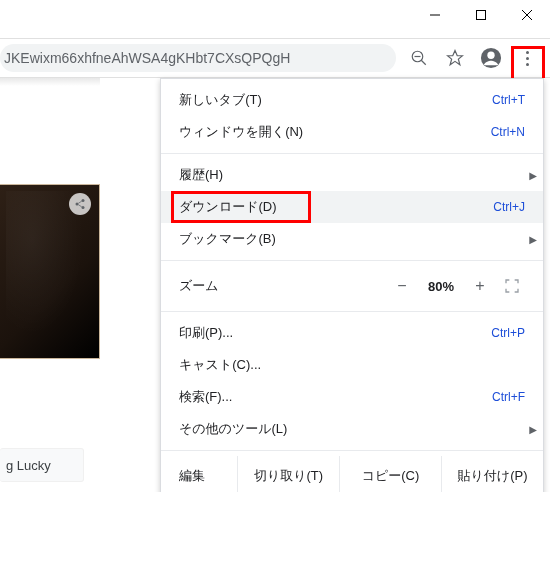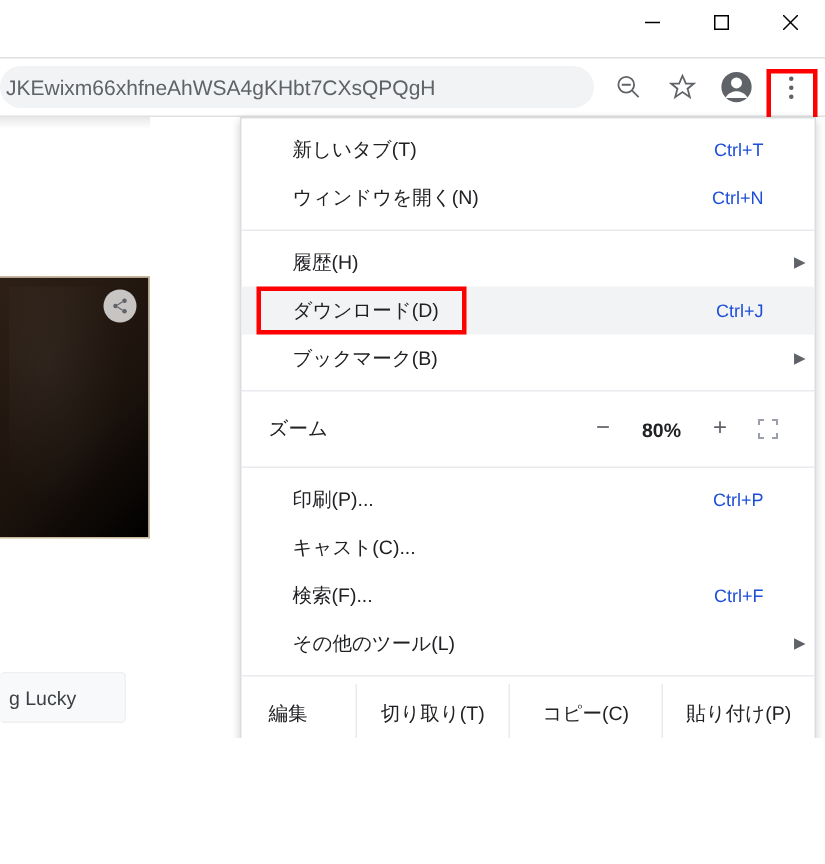--- a/index.html
+++ b/index.html
@@ -29,21 +29,21 @@
 
   .doodle { position: absolute; left: 0; top: 106px; width: 100px; height: 175px; background: linear-gradient(135deg,#2e2016,#1b120c 60%,#000); border: 1px solid #cbb79c; border-left: none; }
   .doodle::after { content:""; position:absolute; inset:6px; background: radial-gradient(ellipse at 30% 30%, rgba(255,255,255,0.05), transparent 60%); }
   .share { position: absolute; right: 8px; top: 8px; width: 22px; height: 22px; background: rgba(255,255,255,0.75); border-radius: 50%; display:flex; align-items:center; justify-content:center; }
   .share svg { width: 12px; height: 12px; fill: #5f6368; }
 
   .lucky { position: absolute; left: 0; top: 370px; height: 34px; padding: 0 32px 0 6px; line-height: 34px; background: #f8f9fa; border: 1px solid #f0f0f0; border-left: none; border-radius: 3px; color: #3c4043; font-size: 13px; }
 
   
   .menu { position: absolute; top: 78px; left: 160px; width: 384px; background: #fff; border: 1px solid #dadce0; box-shadow: 0 2px 6px rgba(0,0,0,0.2); padding: 5px 0; }
-  .mi { height: 32px; display: flex; align-items: center; padding: 0 34px; font-size: 13px; position: relative; }
+  .mi { height: 32px; display: flex; align-items: center; padding: 0 18px; font-size: 13px; position: relative; }
   .mi .lbl { flex: 1; }
   .mi .sc { color: #1d4ed8; font-size: 12px; }
   .mi .arr { position: absolute; right: 6px; color: #5f6368; font-size: 10px; }
   .sep { height: 1px; background: #e8eaed; margin: 5px 0; }
   .mi.hi { background: #f1f3f4; }
   .hl-dl { position: absolute; left: 10px; width: 140px; height: 32px; border: 3px solid #ff0000; pointer-events: none; }
 
   .zoomrow { height: 40px; display: flex; align-items: center; padding: 0 14px 0 18px; }
   .zoomrow .lbl { flex: 1; }
   .zbtn { width: 30px; text-align: center; color: #5f6368; font-size: 16px; }

